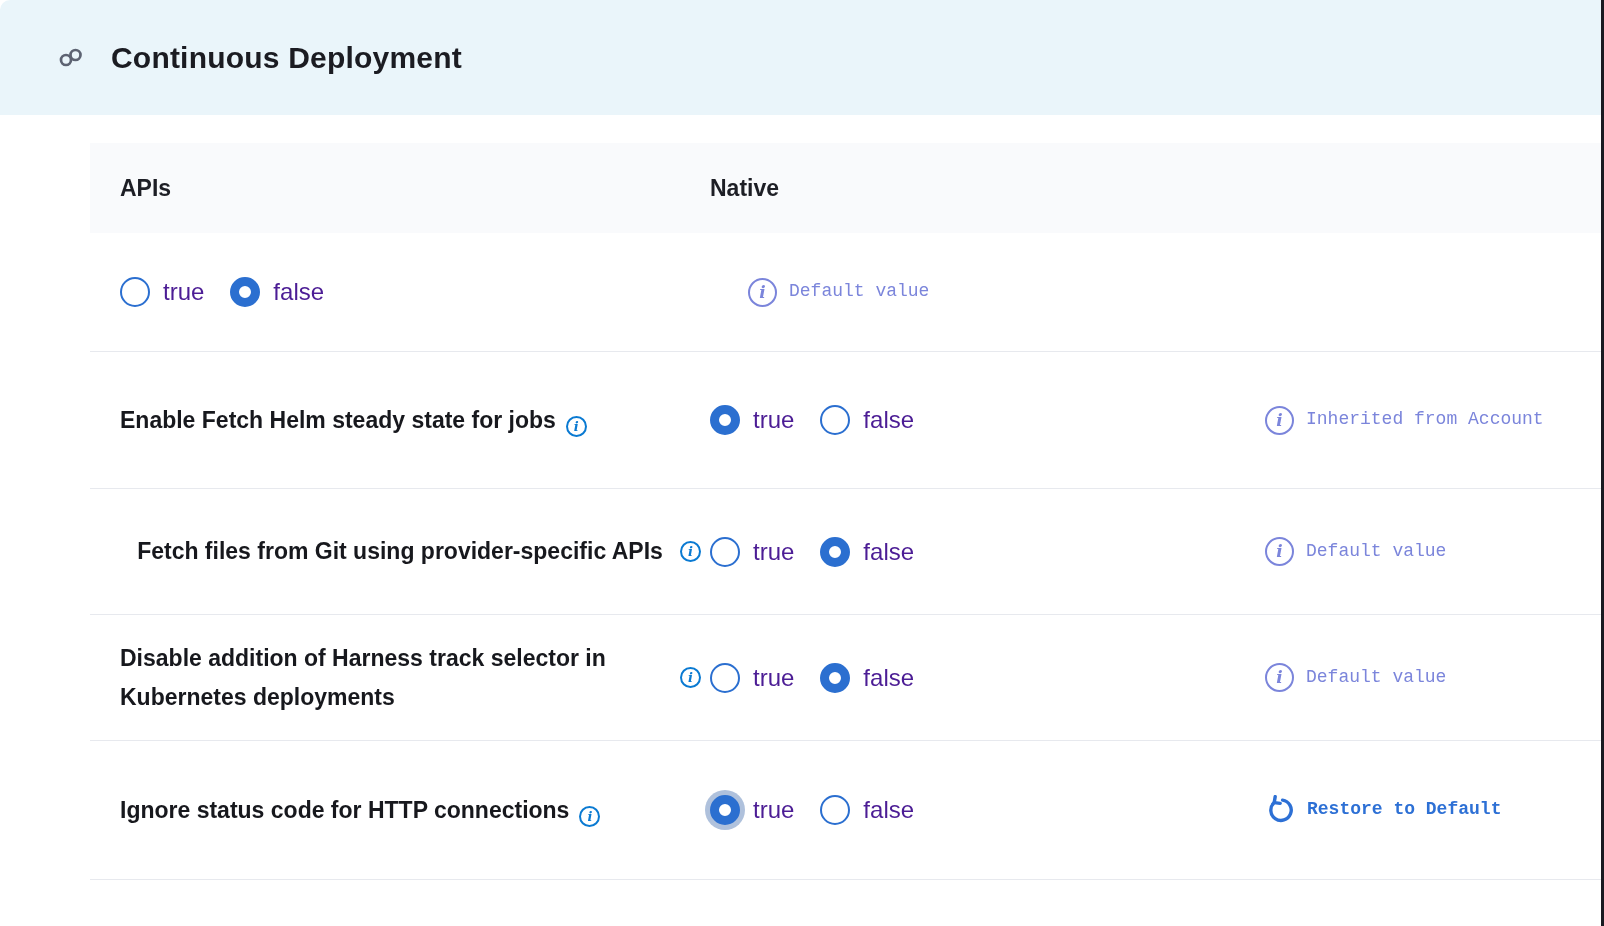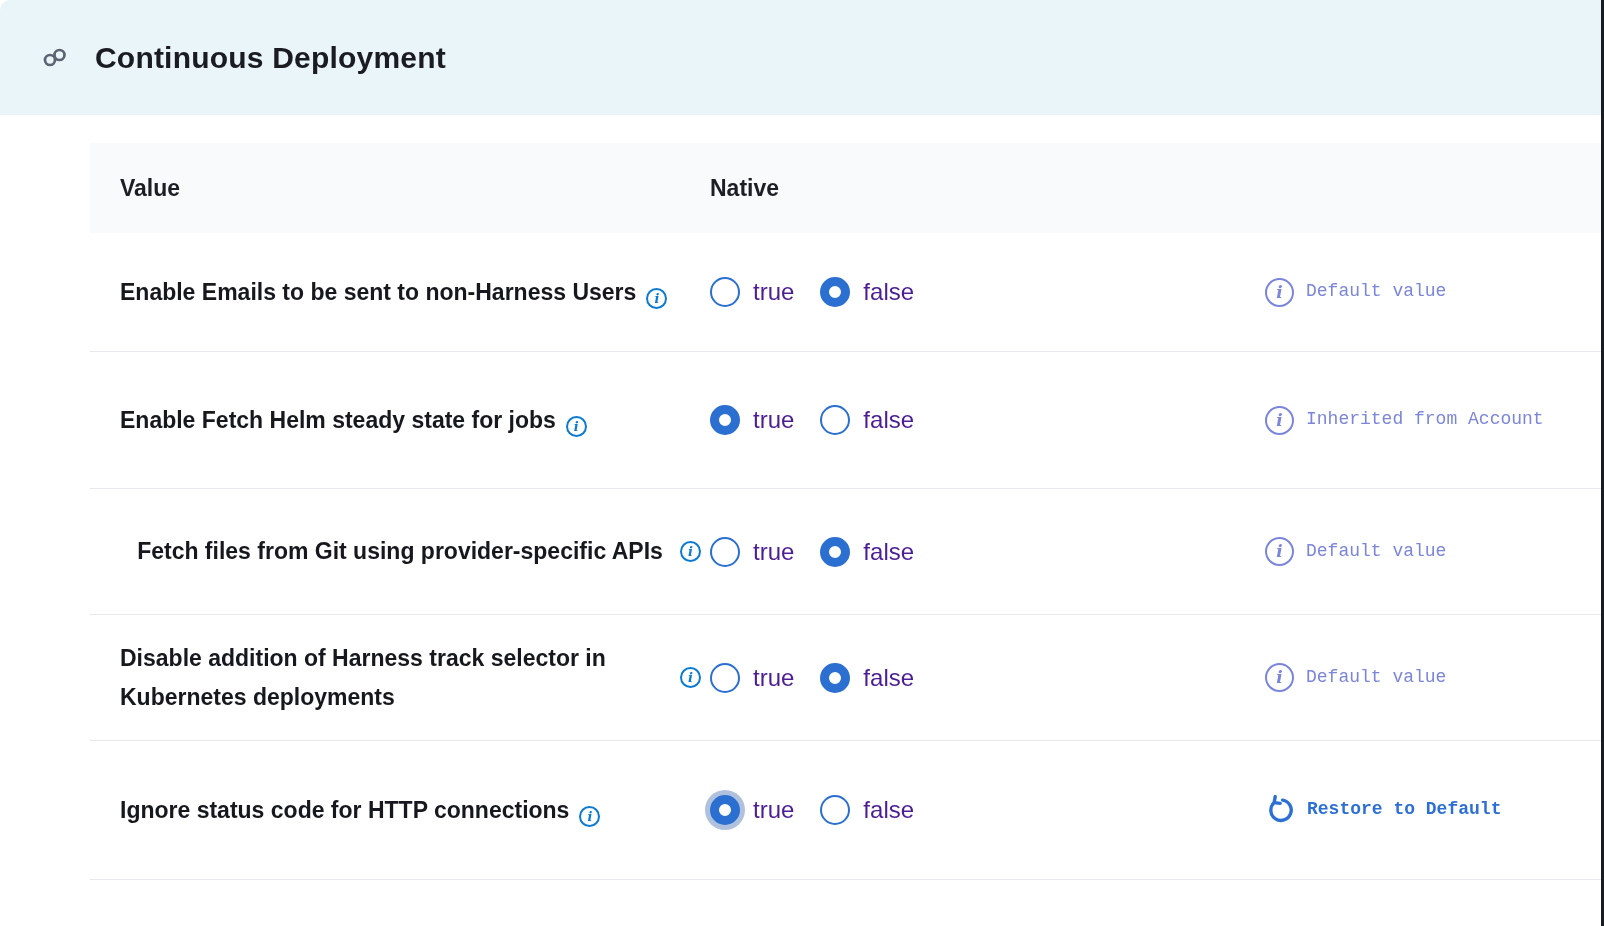--- a/index.html
+++ b/index.html
@@ -11,21 +11,21 @@
     color:#191a20;
     overflow:hidden;
   }
 
   
   .header-band {
     height:115px;
     background:var(--header-band-bg, #eaf5fa);
     display:flex;
     align-items:center;
-    padding-left:42px;
+    padding-left:58px;
     border-top-left-radius:10px;
   }
   .link-icon { display:inline-flex; margin-right:26px; }
   .page-title {
     font-size:30px;
     font-weight:700;
     color:#1b1c22;
     letter-spacing:.2px;
   }
 
@@ -137,29 +137,26 @@
       <circle cx="8" cy="13" r="5" fill="none" stroke="#5d6372" stroke-width="2.7"></circle>
       <circle cx="17.5" cy="8" r="5" fill="none" stroke="#5d6372" stroke-width="2.7"></circle>
     </svg>
   </span>
   <h1 class="page-title">Continuous Deployment</h1>
 </div>
 
 <div class="settings-table">
 
   <div class="t-header">
-    <div class="cell name-cell">Value</div>
+    <div class="cell name-cell">APIs</div>
     <div class="cell value-head">Native</div>
     <div class="cell"></div>
   </div>
 
   <div class="t-row r0">
-    <div class="cell name-cell">
-      <div class="name-wrap"><span class="name-text">Enable Emails to be sent to non-Harness Users</span><span class="info-icon name-info">i</span></div>
-    </div>
     <div class="cell value-cell">
       <span class="info-icon value-info" style="visibility: hidden;">i</span>
       <label class="radio-option">
         <span class="radio"></span>
         <span class="radio-label">true</span>
       </label>
       <label class="radio-option">
         <span class="radio selected"></span>
         <span class="radio-label">false</span>
       </label>

